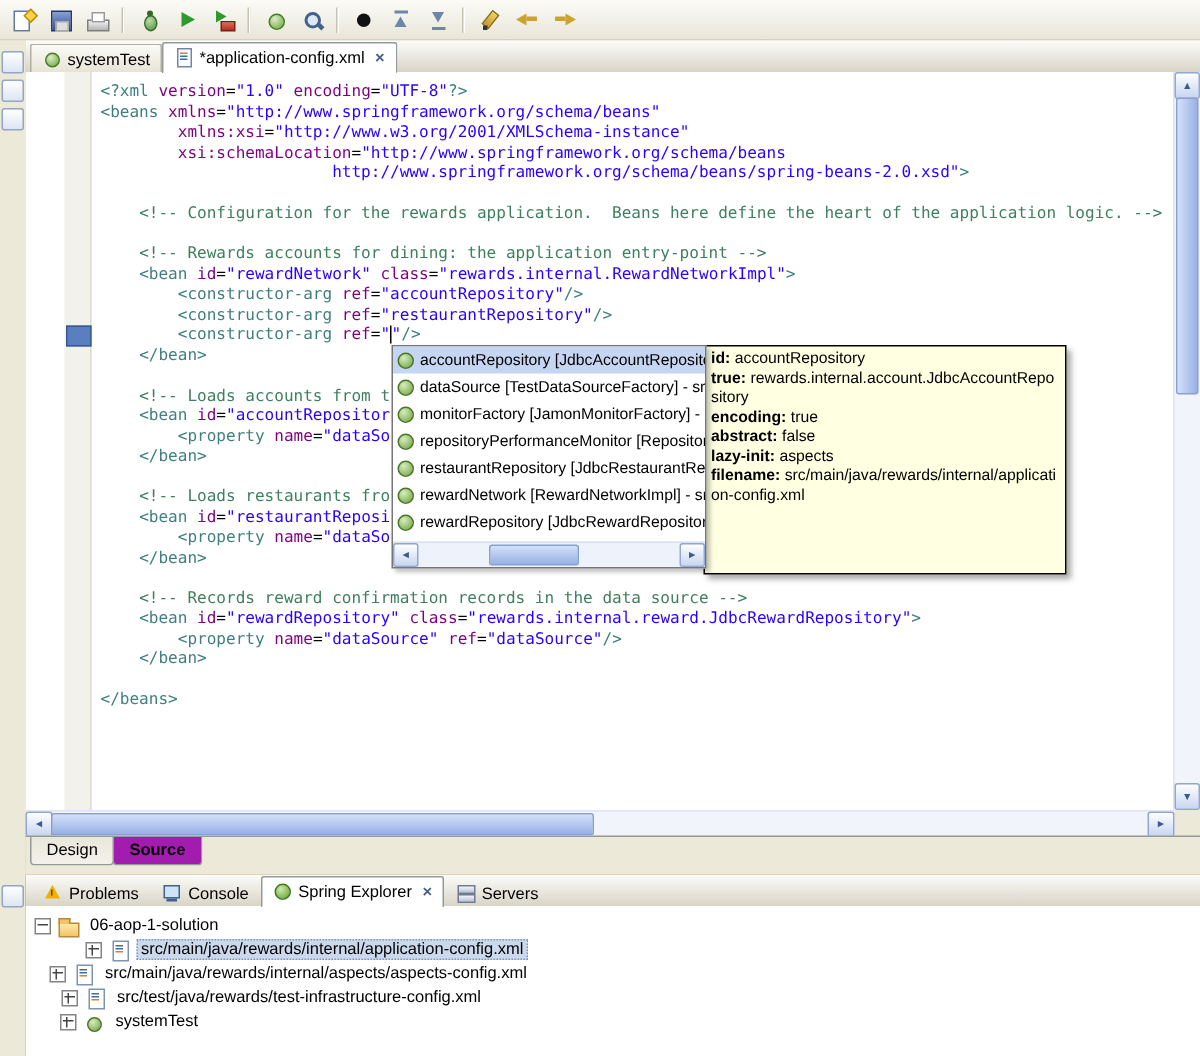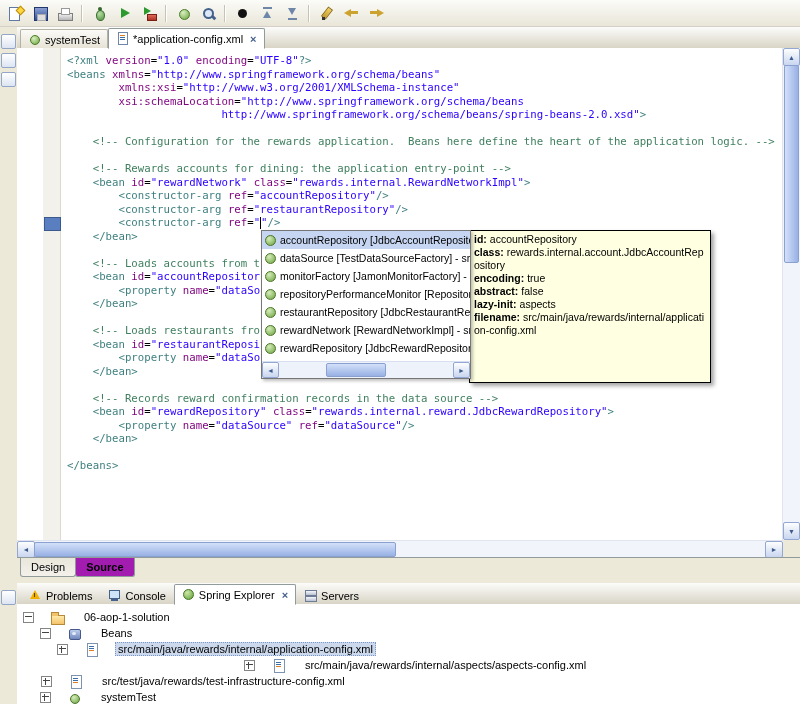--- a/index.html
+++ b/index.html
@@ -124,21 +124,21 @@
   .bti-spring-explorer-icon::before{left:1px;top:1px;width:9px;height:9px;border-radius:50%;background:radial-gradient(circle at 35% 30%,#cfe9a8,#5f9e35);border:1px solid #41761f}
   .bti-servers-icon::before{left:1px;top:1px;width:10px;height:4px;background:linear-gradient(#f4f6fa,#b9c2d4);border:1px solid #6e7b96}
   .bti-servers-icon::after{left:1px;top:7px;width:10px;height:4px;background:linear-gradient(#f4f6fa,#b9c2d4);border:1px solid #6e7b96}
   .eti{width:13px;height:13px;position:relative;flex:0 0 auto}
   .eti::before,.eti::after{content:"";position:absolute}
   .eti-bean-file-icon::before{left:2px;top:2px;width:8px;height:8px;border-radius:50%;background:radial-gradient(circle at 35% 30%,#d9efc2,#69a43c);border:1px solid #4a7a27}
   .eti-xml-file-icon::before{left:2px;top:0;width:8px;height:11px;background:#fff;border:1px solid #6e86a8}
   .eti-xml-file-icon::after{left:4px;top:3px;width:5px;height:1px;background:#e07f1f;box-shadow:0 2px 0 #3a6ea5,0 4px 0 #3a6ea5}
 
   .tree-wrap{position:absolute;top:21px;left:0;right:0;bottom:0;background:#fff;overflow:hidden;padding-top:5px}
-  .trow{height:16px;display:flex;align-items:center;gap:16px;white-space:nowrap}
+  .trow{height:16px;display:flex;align-items:center;gap:4px;white-space:nowrap}
   .tlbl{padding:0 2px;border:1px solid transparent}
   .trow.sel .tlbl{background:#ccd9ed;border:1px dotted #7a96c6}
   .exp{width:9px;height:9px;border:1px solid #848484;background:#fff;position:relative;flex:0 0 auto}
   .exp::before{content:"";position:absolute;left:1px;right:1px;top:3px;height:1px;background:#444}
   .exp.plus::after{content:"";position:absolute;top:1px;bottom:1px;left:3px;width:1px;background:#444}
   .ti{width:15px;height:15px;position:relative;flex:0 0 auto}
   .ti::before,.ti::after{content:"";position:absolute}
   .ti-project-icon::before{left:1px;top:5px;width:12px;height:8px;background:linear-gradient(#ffe9a8,#f3c36a);border:1px solid #b9893a}
   .ti-project-icon::after{left:1px;top:2px;width:6px;height:3px;background:#f3c36a;border:1px solid #b9893a;border-bottom:none}
   .ti-beans-node-icon::before{left:2px;top:3px;width:10px;height:9px;background:linear-gradient(#bccdee,#7289bd);border:1px solid #47598b;border-radius:2px}
@@ -267,21 +267,21 @@
             </div>
           <div class="ca-hs">
             <span class="sba-h lf">◄</span>
             <div class="ca-thumb"></div>
             <span class="sba-h rt">►</span>
           </div>
         </div>
 
         <div class="bd-tip" id="tip-box">
             <div class="tip-row"><b>id:</b><span>accountRepository</span></div>
-            <div class="tip-row"><b>class:</b><span>rewards.internal.account.JdbcAccountRepository</span></div>
+            <div class="tip-row"><b>true:</b><span>rewards.internal.account.JdbcAccountRepository</span></div>
             <div class="tip-row"><b>encoding:</b><span>true</span></div>
             <div class="tip-row"><b>abstract:</b><span>false</span></div>
             <div class="tip-row"><b>lazy-init:</b><span>aspects</span></div>
             <div class="tip-row"><b>filename:</b><span>src/main/java/rewards/internal/application-config.xml</span></div>
           </div>
       </div>
 
       <div class="ed-hscroll">
         <span class="sba-h lf">◄</span>
         <div class="sbt-h"></div>
@@ -310,31 +310,26 @@
             <span class="bti bti-servers-icon"></span>
             <span>Servers</span>
           </div>
         </div>
       <div class="tree-wrap">
           <div class="trow" style="padding-left: 6px;">
             <span class="exp"></span>
             <span class="ti ti-project-icon"></span>
             <span class="tlbl">06-aop-1-solution</span>
           </div>
-          <div class="trow" style="padding-left: 23px;">
-            <span class="exp"></span>
-            <span class="ti ti-beans-node-icon"></span>
-            <span class="tlbl">Beans</span>
-          </div>
           <div class="trow sel" style="padding-left: 40px;">
             <span class="exp plus"></span>
             <span class="ti ti-config-file-icon"></span>
             <span class="tlbl">src/main/java/rewards/internal/application-config.xml</span>
           </div>
-          <div class="trow" style="padding-left: 16px; justify-content: center;">
+          <div class="trow" style="padding-left: 16px;">
             <span class="exp plus"></span>
             <span class="ti ti-config-file-icon"></span>
             <span class="tlbl">src/main/java/rewards/internal/aspects/aspects-config.xml</span>
           </div>
           <div class="trow" style="padding-left: 24px;">
             <span class="exp plus"></span>
             <span class="ti ti-config-file-icon"></span>
             <span class="tlbl">src/test/java/rewards/test-infrastructure-config.xml</span>
           </div>
           <div class="trow" style="padding-left: 23px;">

